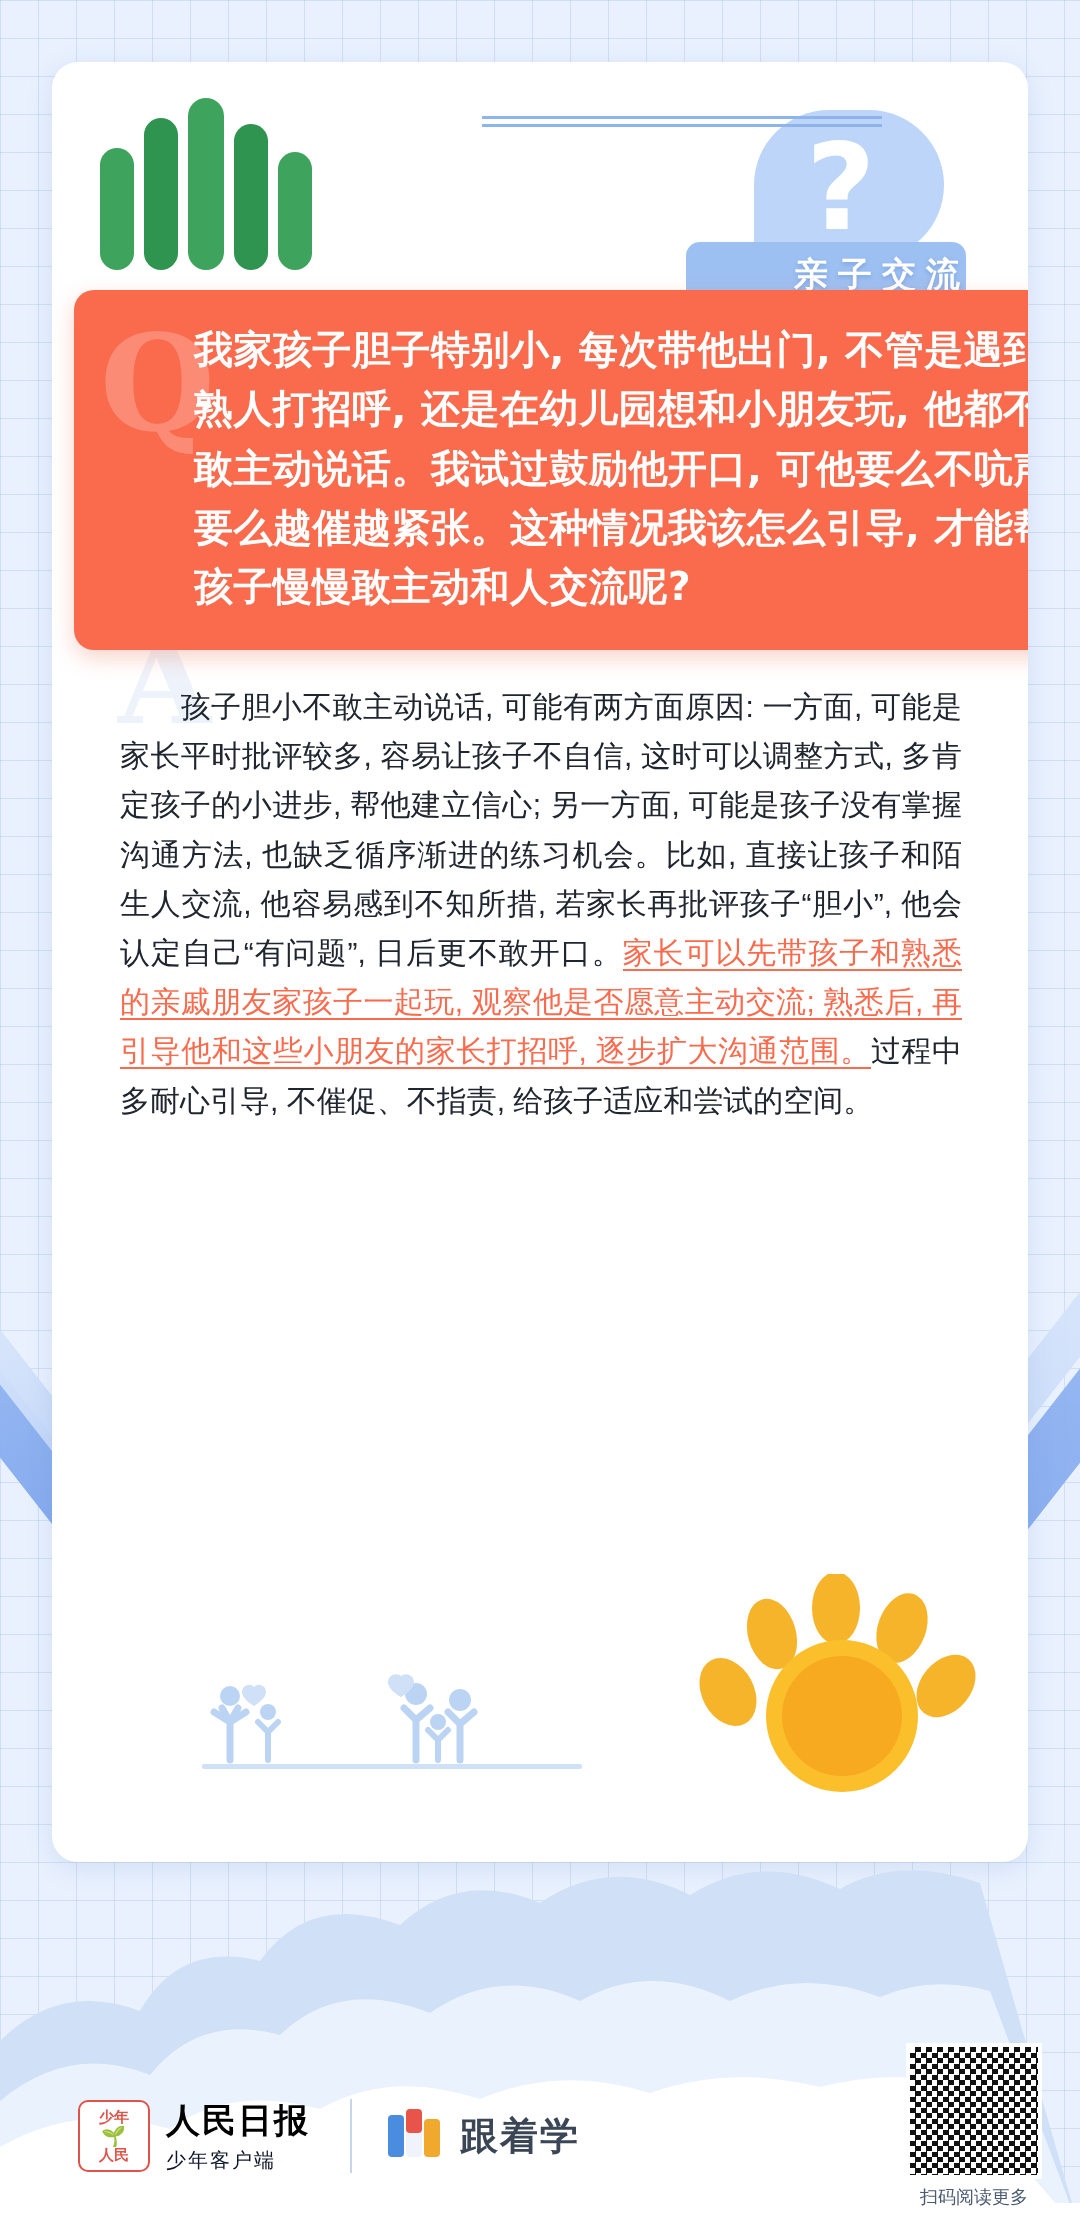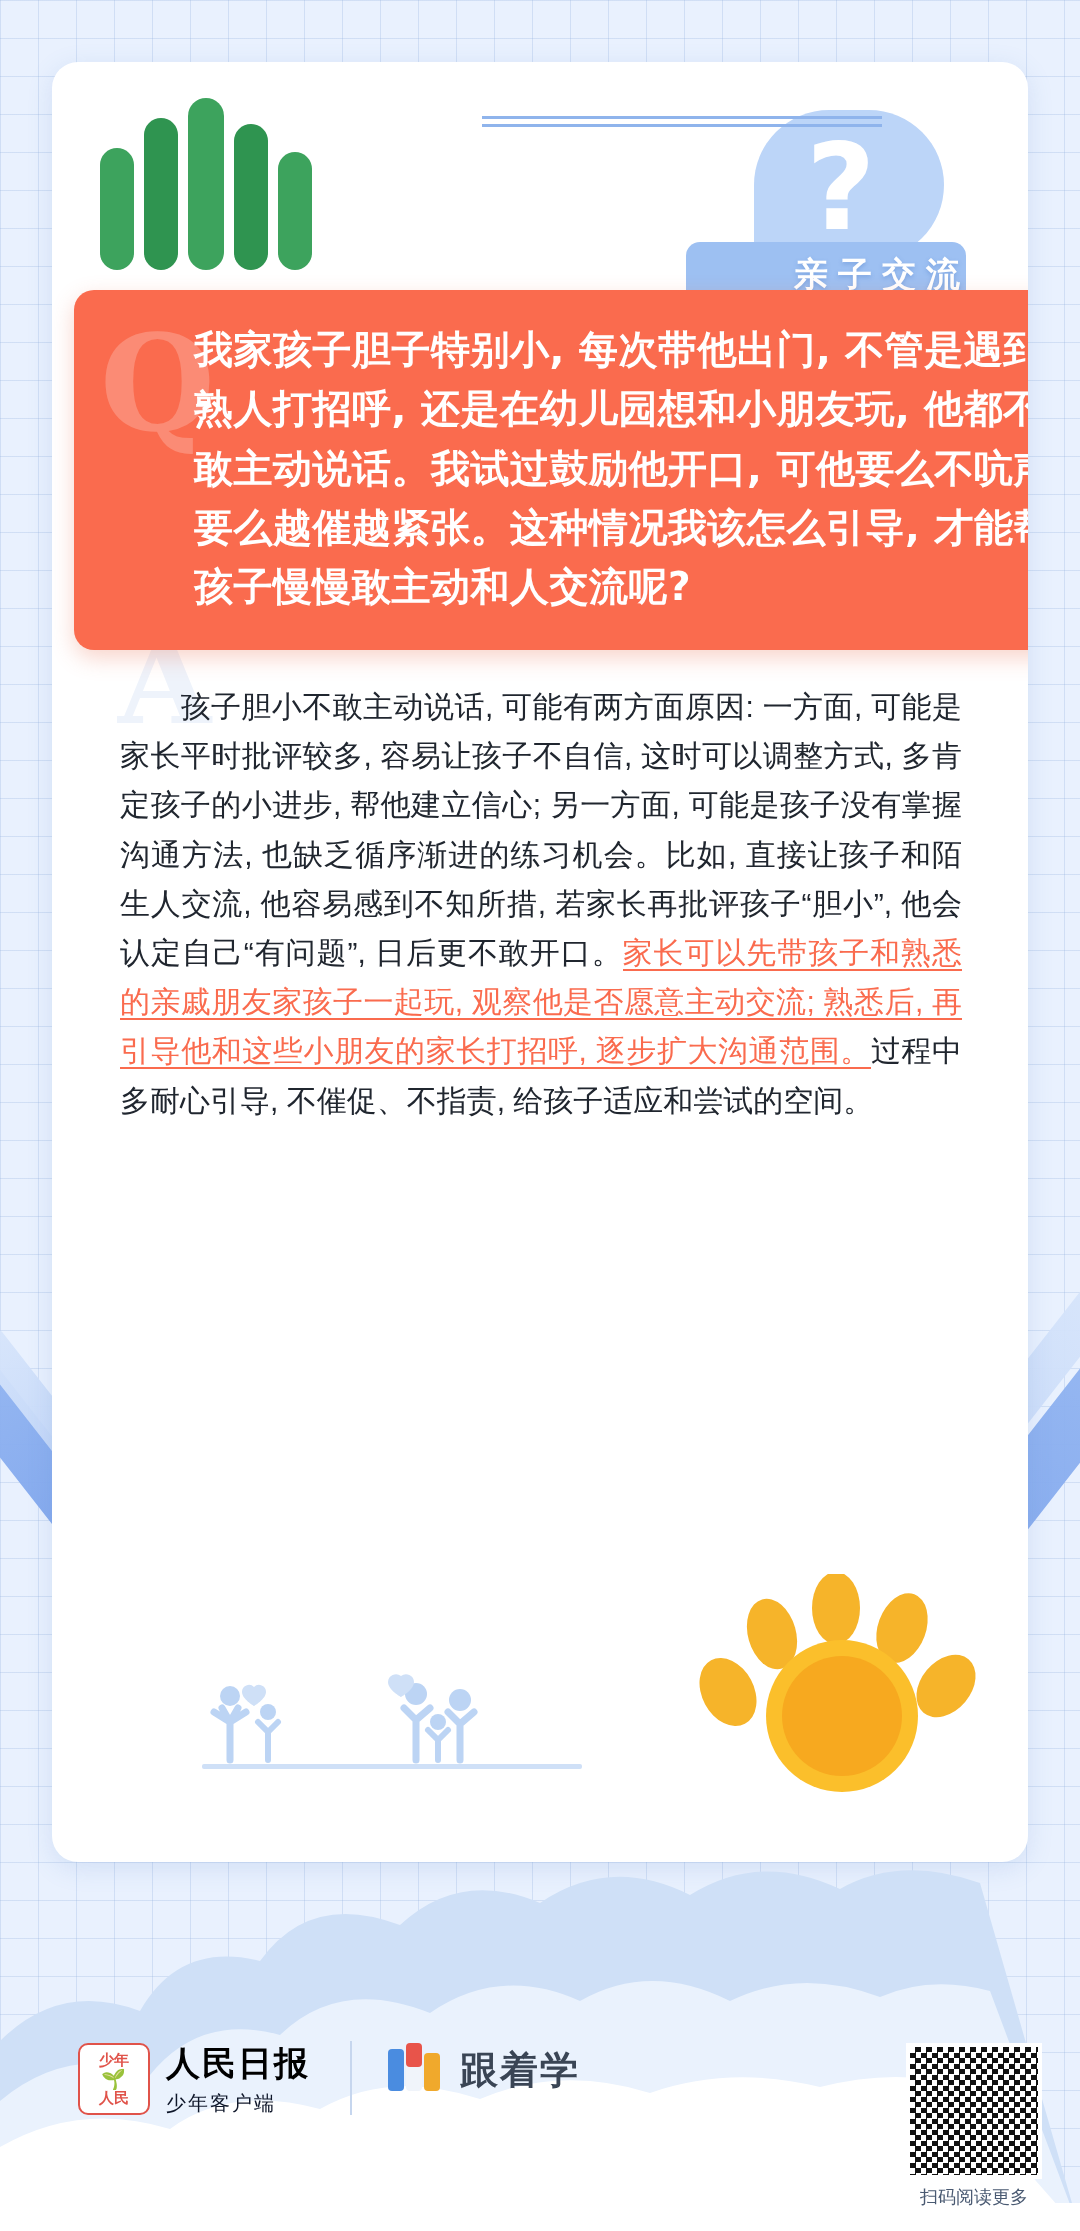--- a/index.html
+++ b/index.html
@@ -162,21 +162,21 @@
   
   .family { position:absolute; left:150px; bottom:82px; width:380px; height:120px; z-index:4; }
 
   
   .clouds { position:absolute; left:0; bottom:0; width:1080px; height:420px; z-index:5; }
 
   
   .footer {
     position:absolute; left:0; bottom:0; width:960px; height:190px;
     z-index:8;
-    display:flex; align-items:flex-start;
+    display:flex; align-items:center;
   }
   .brand { display:flex; align-items:center; margin-left:78px; }
   .brand-badge {
     width:72px; height:72px; border-radius:10px;
     background:#ffffff; border:2px solid #e0534a;
     display:flex; flex-direction:column; align-items:center; justify-content:center;
     color:#e0534a; font-size:15px; font-weight:bold; line-height:1.1;
   }
   .brand-badge .sprout { font-size:20px; }
   .brand-text { margin-left:16px; }

